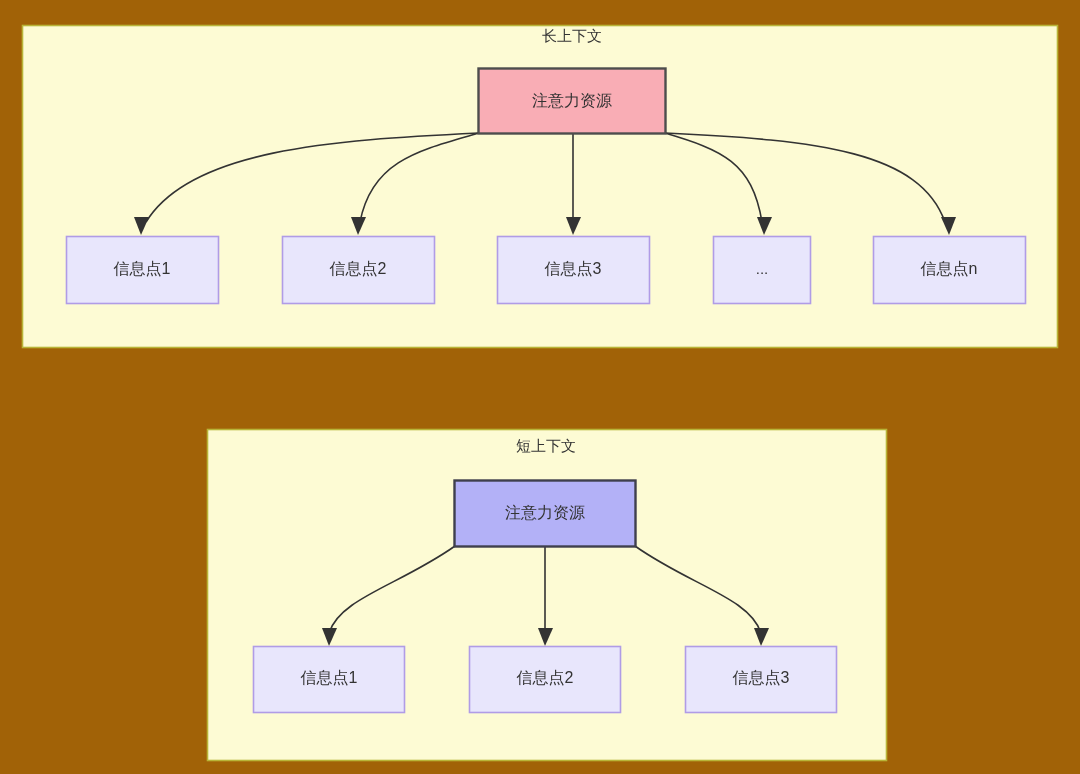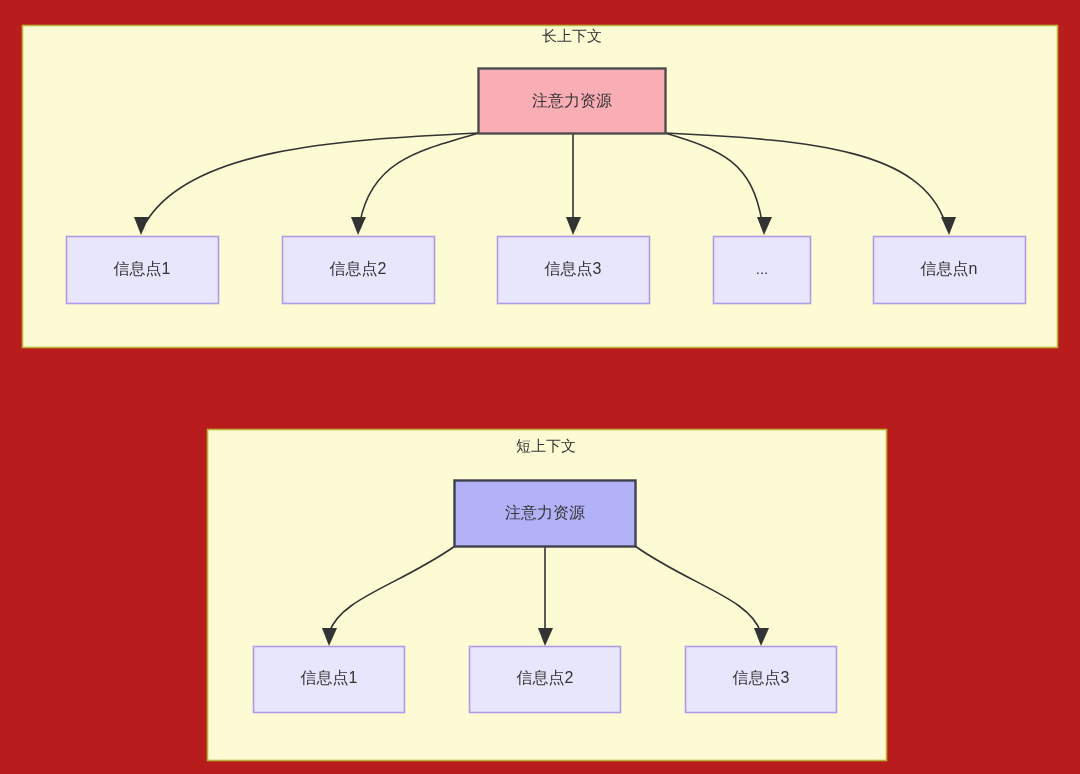--- a/index.html
+++ b/index.html
@@ -10,21 +10,21 @@
   body {
     width: 1080px;
     height: 774px;
     font-family: "Liberation Sans", "DejaVu Sans", sans-serif;
     overflow: hidden;
   }
   #stage {
     position: relative;
     width: 1080px;
     height: 774px;
-    background: #b91c1c;
+    background: #a16207;
   }
   svg.diagram {
     position: absolute;
     left: 0;
     top: 0;
     width: 1080px;
     height: 774px;
     display: block;
   }
   .group-title {

